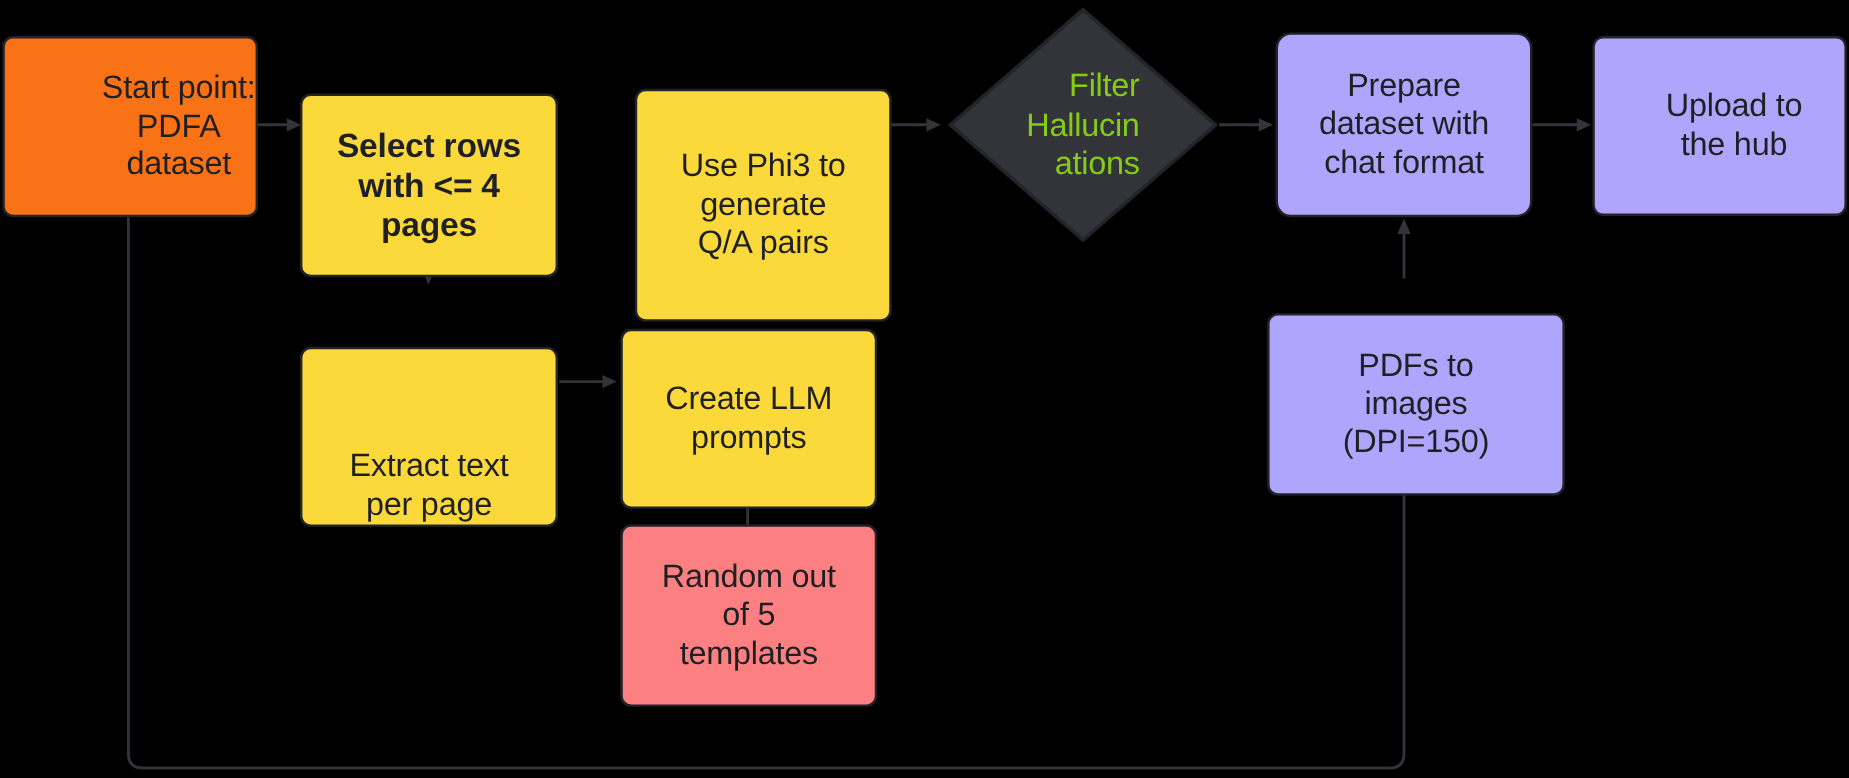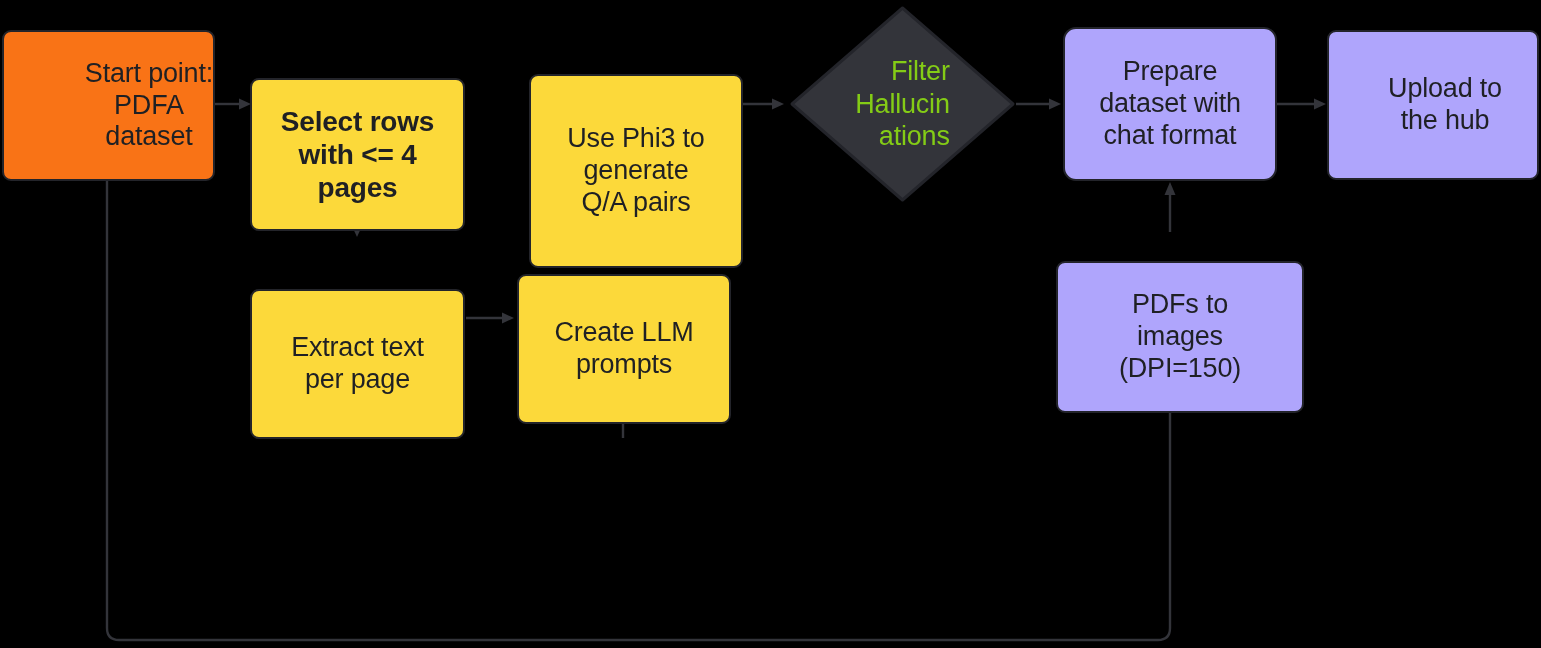--- a/index.html
+++ b/index.html
@@ -161,30 +161,35 @@
     <span>Prepare
 dataset with
 chat format</span>
   </div>
 
   <div class="node purple" style="left:1327px; top:30px; width:212px; height:150px;padding-left:24px;">
     <span>Upload to
 the hub</span>
   </div>
 
-  <div class="node yellow" style="left:250px; top:241px; width:215px; height:150px;">
+  <div class="node yellow" style="left:250px; top:241px; width:215px; height:150px;align-items:flex-end;">
     <span>Extract text
 per page</span>
   </div>
 
   <div class="node yellow" style="left:517px; top:226px; width:214px; height:150px;">
     <span>Create LLM
 prompts</span>
   </div>
 
   <div class="node purple" style="left:1056px; top:234px; width:248px; height:152px;margin-top:27px;">
     <span>PDFs to
 images
 (DPI=150)</span>
   </div>
 
+  <div class="node pink" style="left:517px; top:437px; width:214px; height:152px;">
+    <span>Random out
+of 5
+templates</span>
+  </div>
 
 </div>
 
 </body></html>

